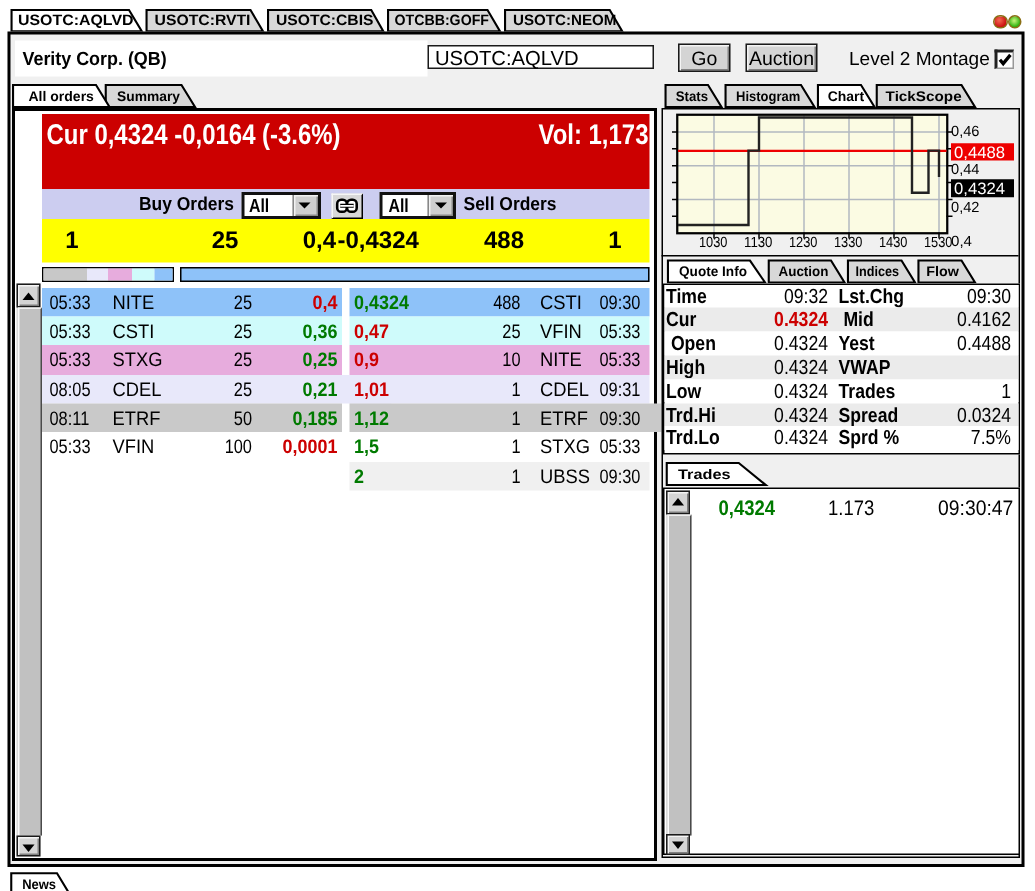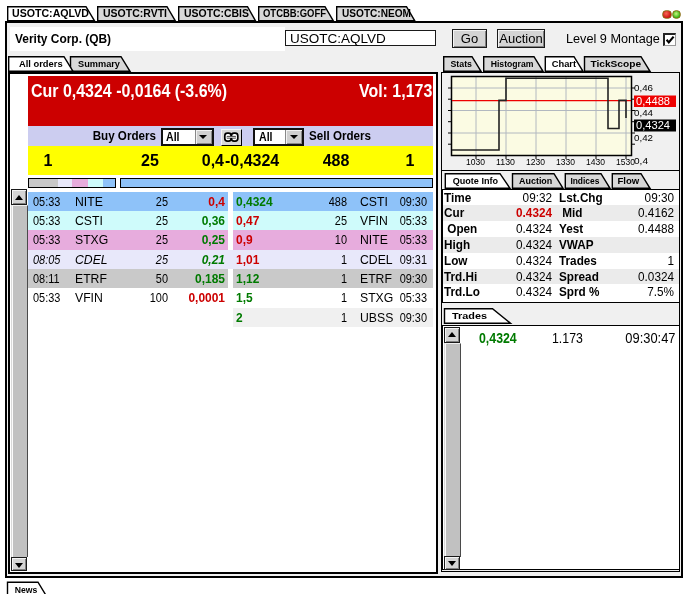--- a/index.html
+++ b/index.html
@@ -31,21 +31,21 @@
   <text x="342" y="16.8" font-size="10" textLength="69" lengthAdjust="spacingAndGlyphs">USOTC:NEOM</text>
 </svg>
 
 <div class="abs" style="left:5px;top:21px;width:674px;height:552.5px;border:2px solid #000;background:#f0f0f0;"></div>
 
 <div class="abs" style="left:10px;top:27px;width:275px;height:24px;background:#fff;"></div>
 <div class="abs b" style="left:15px;top:32px;font-size:12.7px;transform:scaleX(0.94);transform-origin:left top;">Verity Corp. (QB)</div>
 <div class="abs" style="left:285px;top:30px;width:145px;height:14px;background:#fff;border:1.4px solid #1a1a1a;font-size:13.5px;line-height:15px;padding-left:4px;">USOTC:AQLVD</div>
 <div class="abs btn3" style="left:452px;top:29px;width:33px;height:17px;text-align:center;font-size:13px;line-height:17px;">Go</div>
 <div class="abs btn3" style="left:497px;top:29px;width:46px;height:17px;text-align:center;font-size:13px;line-height:17px;">Auction</div>
-<div class="abs" style="left:566px;top:32px;font-size:12.7px;white-space:nowrap;">Level 9 Montage</div>
+<div class="abs" style="left:566px;top:32px;font-size:12.7px;white-space:nowrap;">Level 2 Montage</div>
 <div class="abs" style="left:663px;top:32.5px;width:10px;height:10px;background:#fff;border-top:2px solid #222;border-left:2px solid #222;border-right:1.3px solid #999;border-bottom:1.3px solid #999;">
   <svg width="10" height="10" viewBox="0 0 10 10">
       <path d="M1.6,4.8 L3.8,7.4 L8.6,1.6" fill="none" stroke="#000" stroke-width="2.2"></path>
     </svg>
 </div>
 
 <svg class="abs tabsvg" style="left:0;top:55px;" width="140" height="17" viewBox="0 0 140 17">
   <path d="M70.5,16.3 L70.5,1.7 L121,1.7 L130,16.3 Z" fill="#d8d8d8" stroke="#000" stroke-width="1.4"></path>
   <path d="M8.7,16.3 L8.7,1.7 L64,1.7 L73,16.3 Z" fill="#ffffff" stroke="#000" stroke-width="1.4"></path>
   <text x="19" y="12.2" font-size="9.3" textLength="43.6" lengthAdjust="spacingAndGlyphs">All orders</text>
@@ -138,39 +138,39 @@
       <span class="abs" style="left:47px;transform:scaleX(0.94);transform-origin:left center;">STXG</span>
       <span class="abs" style="left:90px;width:50px;text-align:right;transform:scaleX(0.84);transform-origin:right center;">25</span>
       <span class="abs b grn" style="left:127px;width:70px;text-align:right;transform:scaleX(0.92);transform-origin:right center;">0,25</span>
     </div>
     <div class="abs" style="left:233px;top:230.30px;width:200px;height:19.35px;background:#e7acdd;font-size:13px;line-height:19.35px;">
       <span class="abs b red" style="left:2.5px;transform:scaleX(0.92);transform-origin:left center;">0,9</span>
       <span class="abs" style="left:64px;width:50px;text-align:right;transform:scaleX(0.84);transform-origin:right center;">10</span>
       <span class="abs" style="left:126.5px;transform:scaleX(0.94);transform-origin:left center;">NITE</span>
       <span class="abs" style="left:144px;width:50px;text-align:right;transform:scaleX(0.84);transform-origin:right center;">05:33</span>
     </div>
-    <div class="abs" style="left:28px;top:249.65px;width:233px;height:19.35px;background:#e8e8fa;font-size:13px;line-height:19.35px;font-style:italic;">
+    <div class="abs" style="left:28px;top:249.65px;width:233px;height:19.35px;background:#e8e8fa;font-size:13px;line-height:19.35px;">
       <span class="abs" style="left:5px;transform:scaleX(0.84);transform-origin:left center;">08:05</span>
       <span class="abs" style="left:47px;transform:scaleX(0.94);transform-origin:left center;">CDEL</span>
       <span class="abs" style="left:90px;width:50px;text-align:right;transform:scaleX(0.84);transform-origin:right center;">25</span>
       <span class="abs b grn" style="left:127px;width:70px;text-align:right;transform:scaleX(0.92);transform-origin:right center;">0,21</span>
     </div>
     <div class="abs" style="left:233px;top:249.65px;width:200px;height:19.35px;background:#e8e8fa;font-size:13px;line-height:19.35px;">
       <span class="abs b red" style="left:2.5px;transform:scaleX(0.92);transform-origin:left center;">1,01</span>
       <span class="abs" style="left:64px;width:50px;text-align:right;transform:scaleX(0.84);transform-origin:right center;">1</span>
       <span class="abs" style="left:126.5px;transform:scaleX(0.94);transform-origin:left center;">CDEL</span>
       <span class="abs" style="left:144px;width:50px;text-align:right;transform:scaleX(0.84);transform-origin:right center;">09:31</span>
     </div>
     <div class="abs" style="left:28px;top:269.00px;width:200px;height:19.35px;background:#c9c9c9;font-size:13px;line-height:19.35px;">
       <span class="abs" style="left:5px;transform:scaleX(0.84);transform-origin:left center;">08:11</span>
       <span class="abs" style="left:47px;transform:scaleX(0.94);transform-origin:left center;">ETRF</span>
       <span class="abs" style="left:90px;width:50px;text-align:right;transform:scaleX(0.84);transform-origin:right center;">50</span>
       <span class="abs b grn" style="left:127px;width:70px;text-align:right;transform:scaleX(0.92);transform-origin:right center;">0,185</span>
     </div>
-    <div class="abs" style="left:233px;top:269.00px;width:200px;height:19.35px;background:#c9c9c9;font-size:13px;line-height:19.35px;">
+    <div class="abs" style="left:233px;top:269.00px;width:200px;height:19.35px;background:#c9c9c9;font-size:13px;line-height:19.35px;padding-left:12px;">
       <span class="abs b grn" style="left:2.5px;transform:scaleX(0.92);transform-origin:left center;">1,12</span>
       <span class="abs" style="left:64px;width:50px;text-align:right;transform:scaleX(0.84);transform-origin:right center;">1</span>
       <span class="abs" style="left:126.5px;transform:scaleX(0.94);transform-origin:left center;">ETRF</span>
       <span class="abs" style="left:144px;width:50px;text-align:right;transform:scaleX(0.84);transform-origin:right center;">09:30</span>
     </div>
     <div class="abs" style="left:28px;top:288.35px;width:200px;height:19.35px;background:#ffffff;font-size:13px;line-height:19.35px;">
       <span class="abs" style="left:5px;transform:scaleX(0.84);transform-origin:left center;">05:33</span>
       <span class="abs" style="left:47px;transform:scaleX(0.94);transform-origin:left center;">VFIN</span>
       <span class="abs" style="left:90px;width:50px;text-align:right;transform:scaleX(0.84);transform-origin:right center;">100</span>
       <span class="abs b red" style="left:127px;width:70px;text-align:right;transform:scaleX(0.92);transform-origin:right center;">0,0001</span>

